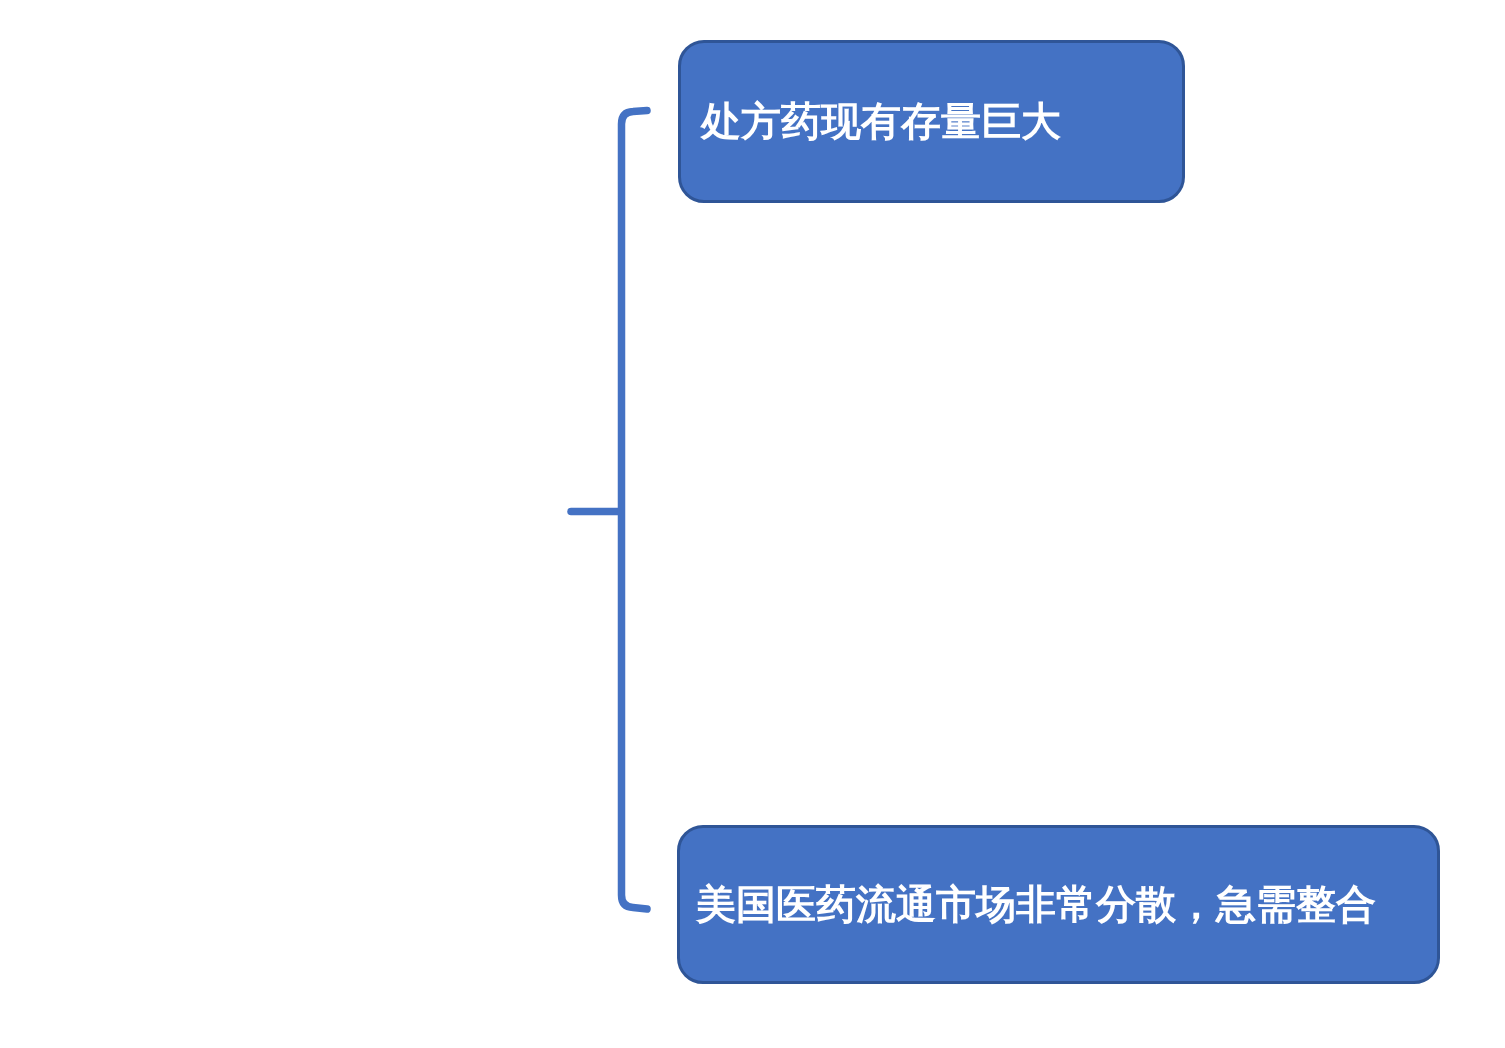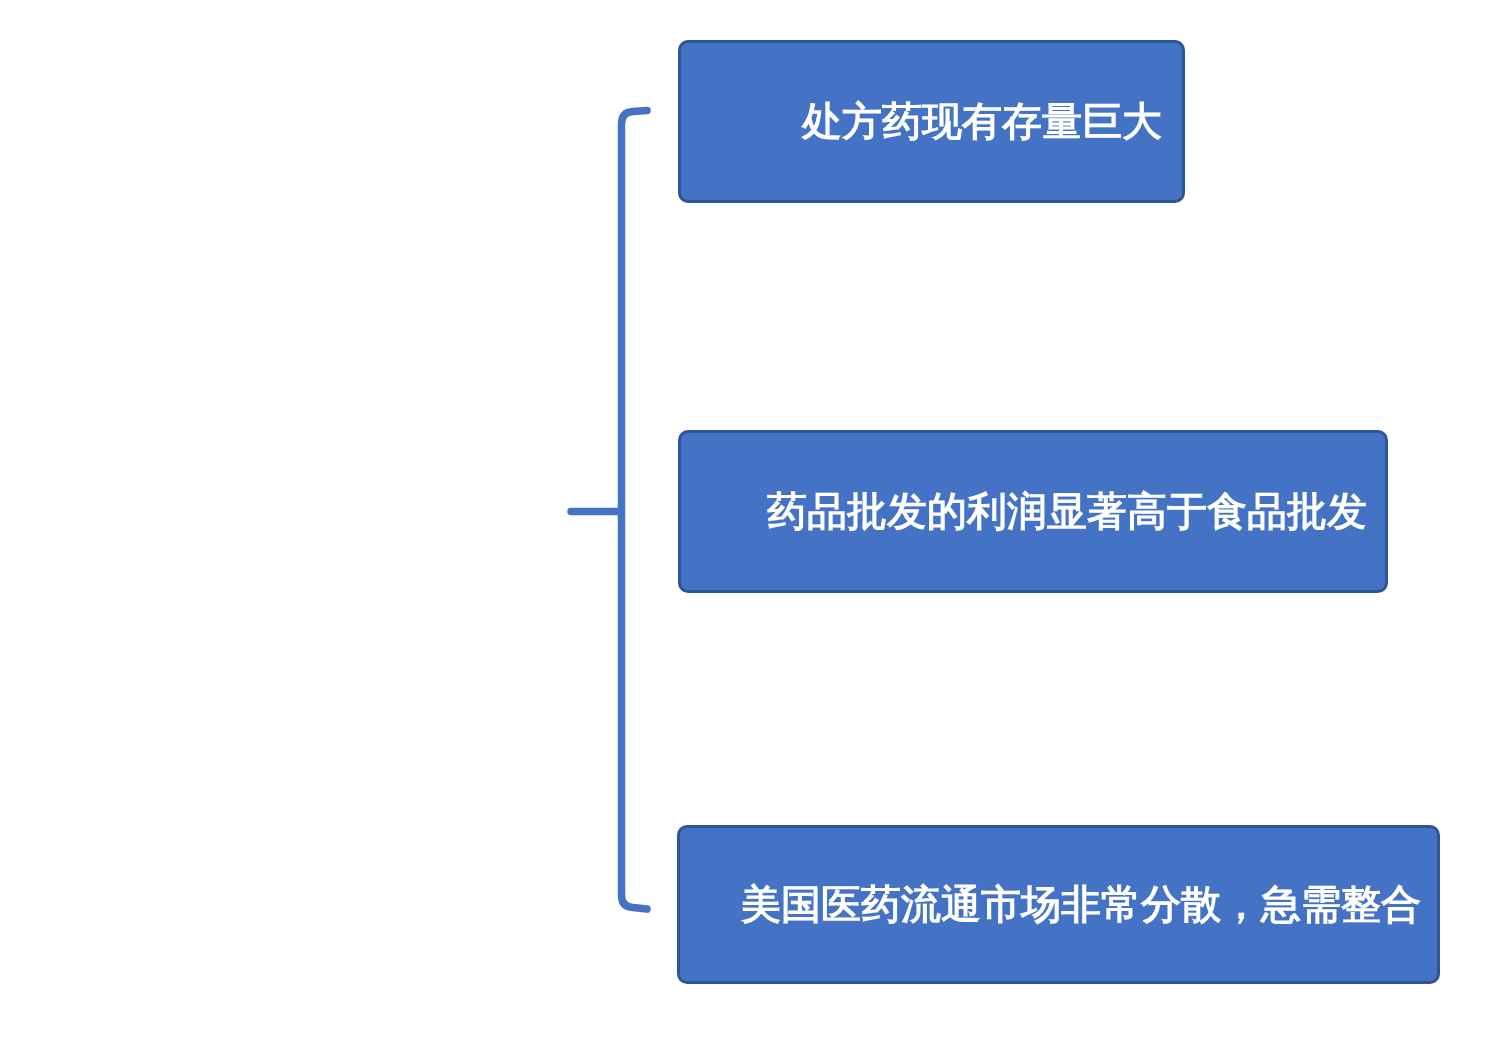--- a/index.html
+++ b/index.html
@@ -32,26 +32,26 @@
     stroke: var(--connector, #4472C4);
     stroke-width: 7.5;
     stroke-linecap: round;
     stroke-linejoin: round;
   }
   .node {
     position: absolute;
     box-sizing: border-box;
     background: var(--fill, #4472C4);
     border: 3px solid var(--border, #2F5597);
-    border-radius: 10px;
+    border-radius: 26px;
     color: var(--text, #ffffff);
     font-weight: bold;
     display: flex;
     align-items: center;
-    justify-content: flex-end;
+    justify-content: flex-start;
     text-align: center;
     line-height: 1.32;
   }
   .node-root {
     left: 36px;
     top: 428px;
     width: 501px;
     height: 165px;
     font-size: 38px;
     padding: 0 19px;
@@ -89,21 +89,18 @@
   <svg class="connector-svg" viewBox="0 0 1505 1048" xmlns="http://www.w3.org/2000/svg">
     <path d="M 571 511.5 L 621 511.5" stroke="#4472C4"></path>
     <path d="M 647 110.5 L 633 111.5 Q 621.5 112 621.5 124 L 621.5 895 Q 621.5 907 633 907.5 L 647 909" stroke="#4472C4"></path>
   </svg>
 
 
   <div class="node node-child1">
     <span>处方药现有存量巨大</span>
   </div>
 
-  <div class="node node-child2">
-    <span>药品批发的利润显著高于食品批发</span>
-  </div>
 
   <div class="node node-child3">
     <span>美国医药流通市场非常分散，急需整合</span>
   </div>
 
 </div>
 
 </body></html>

